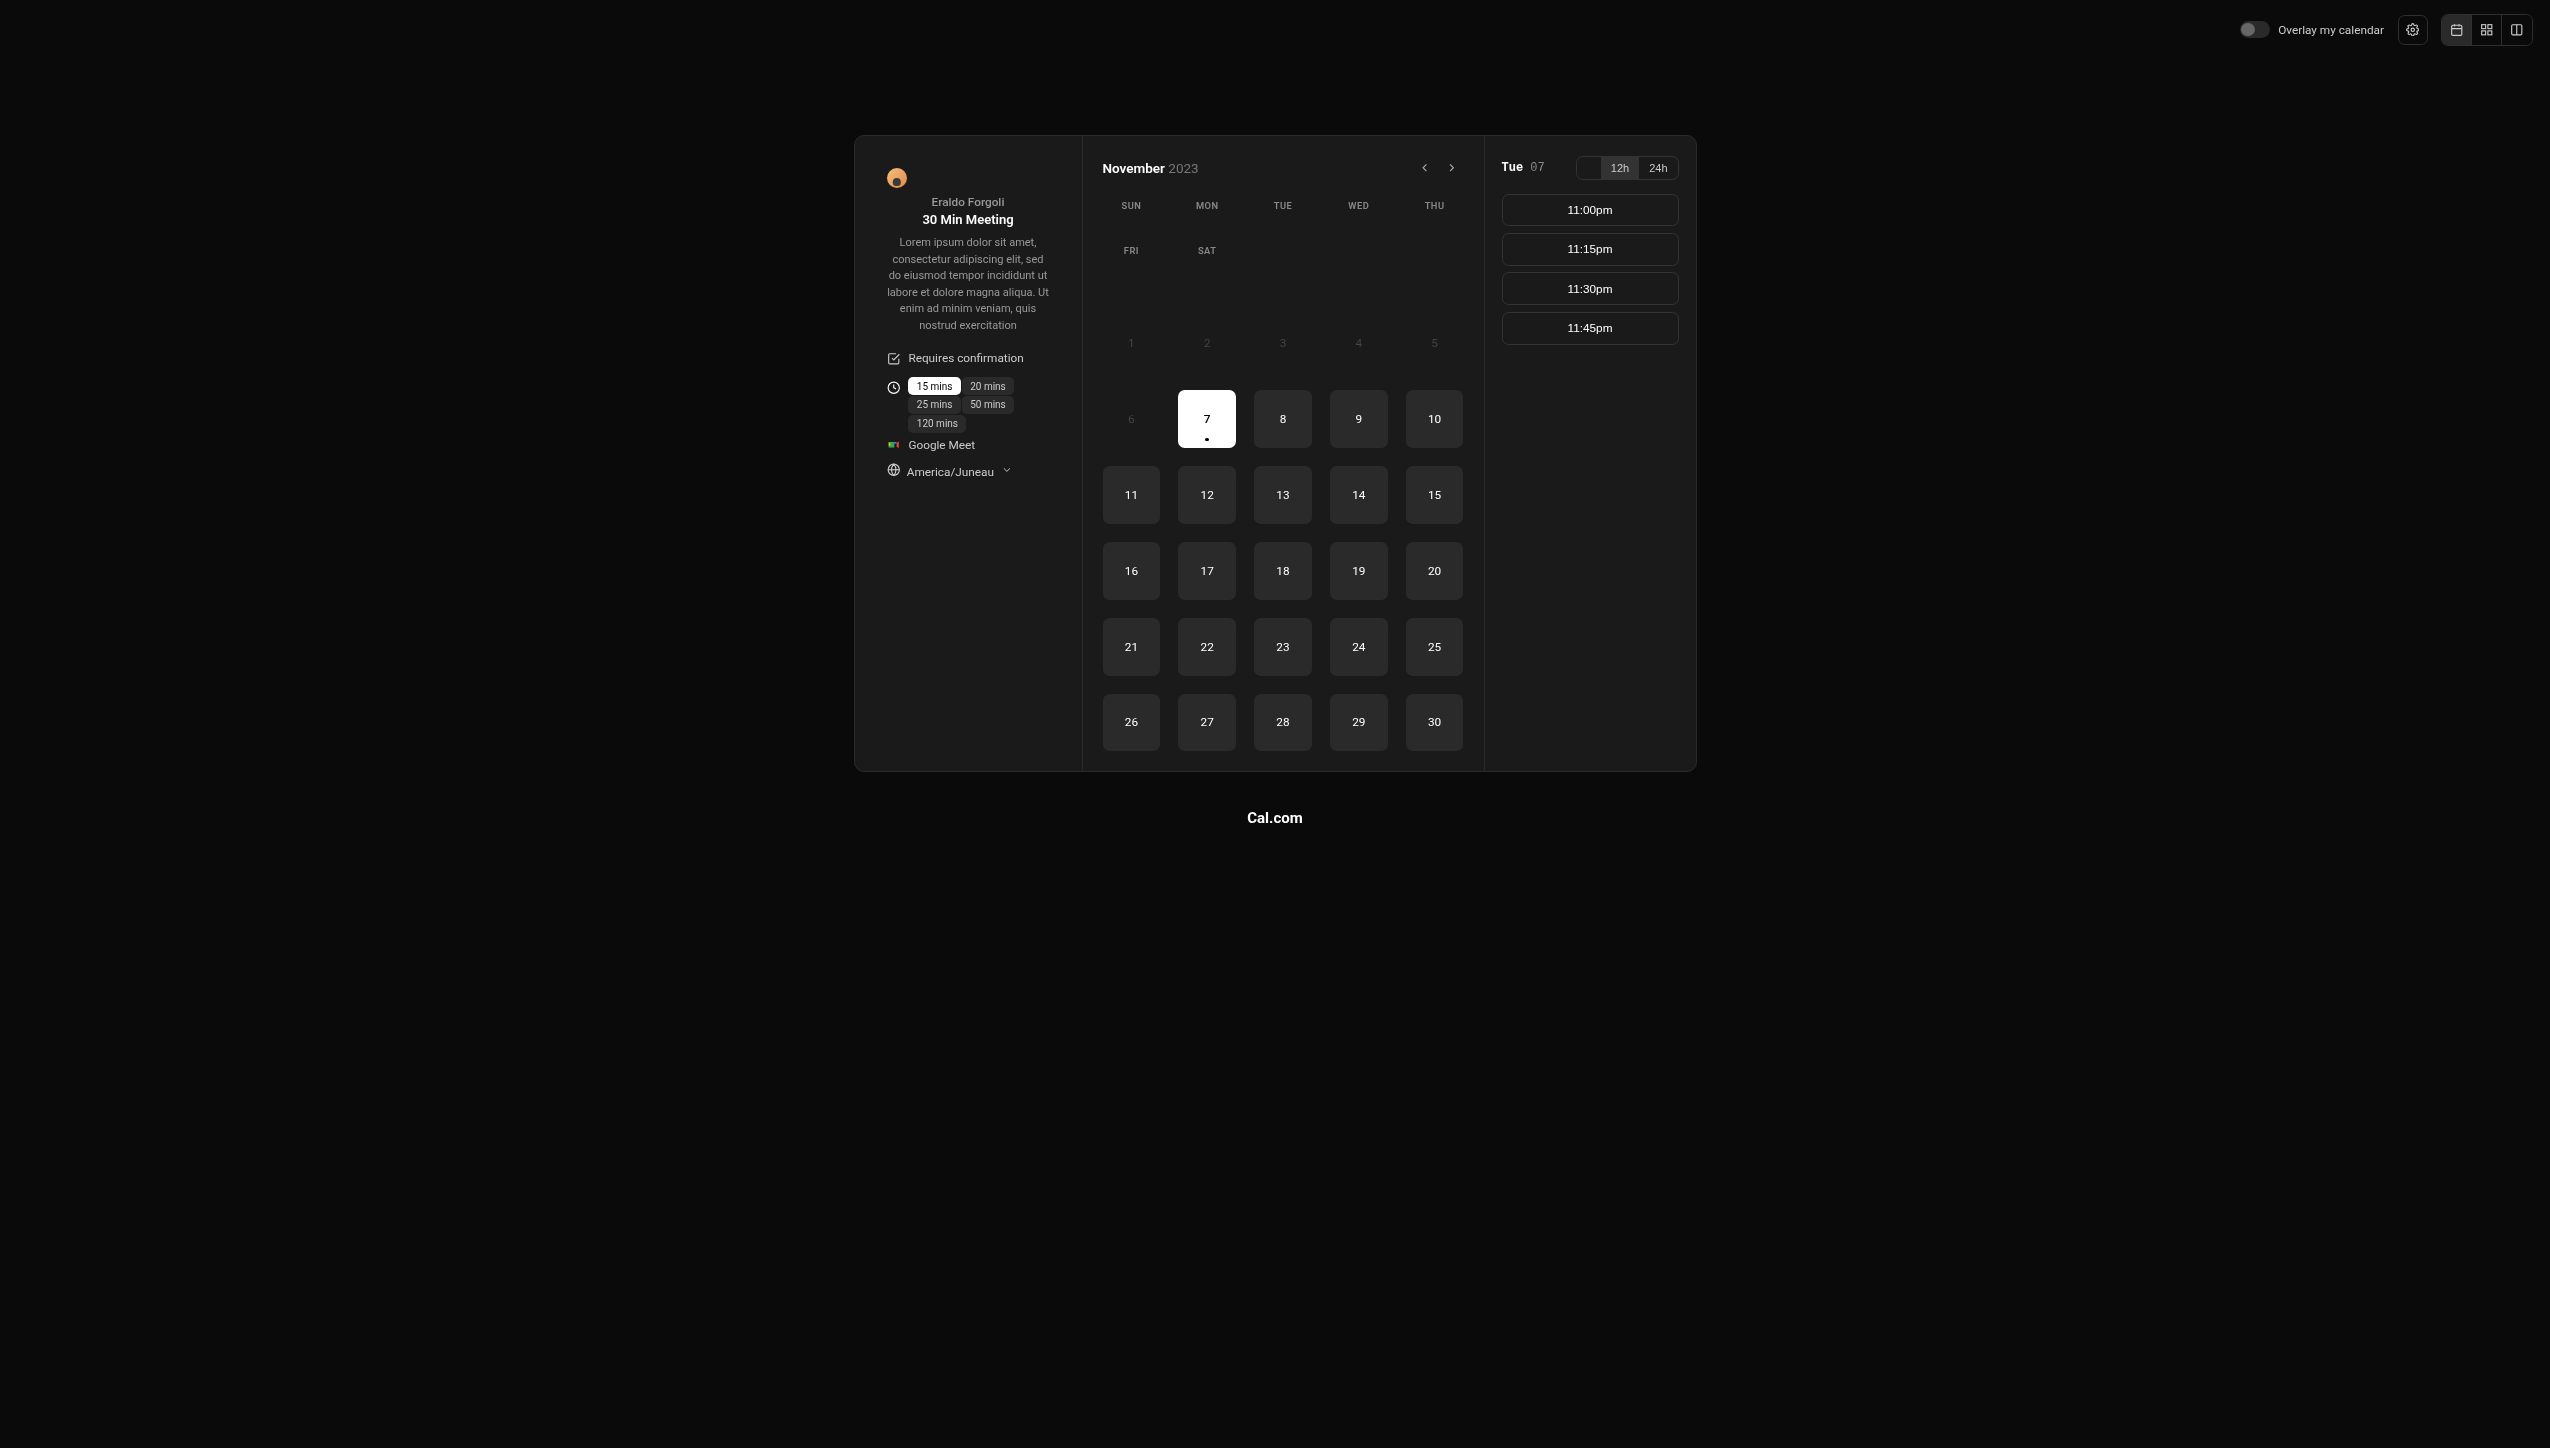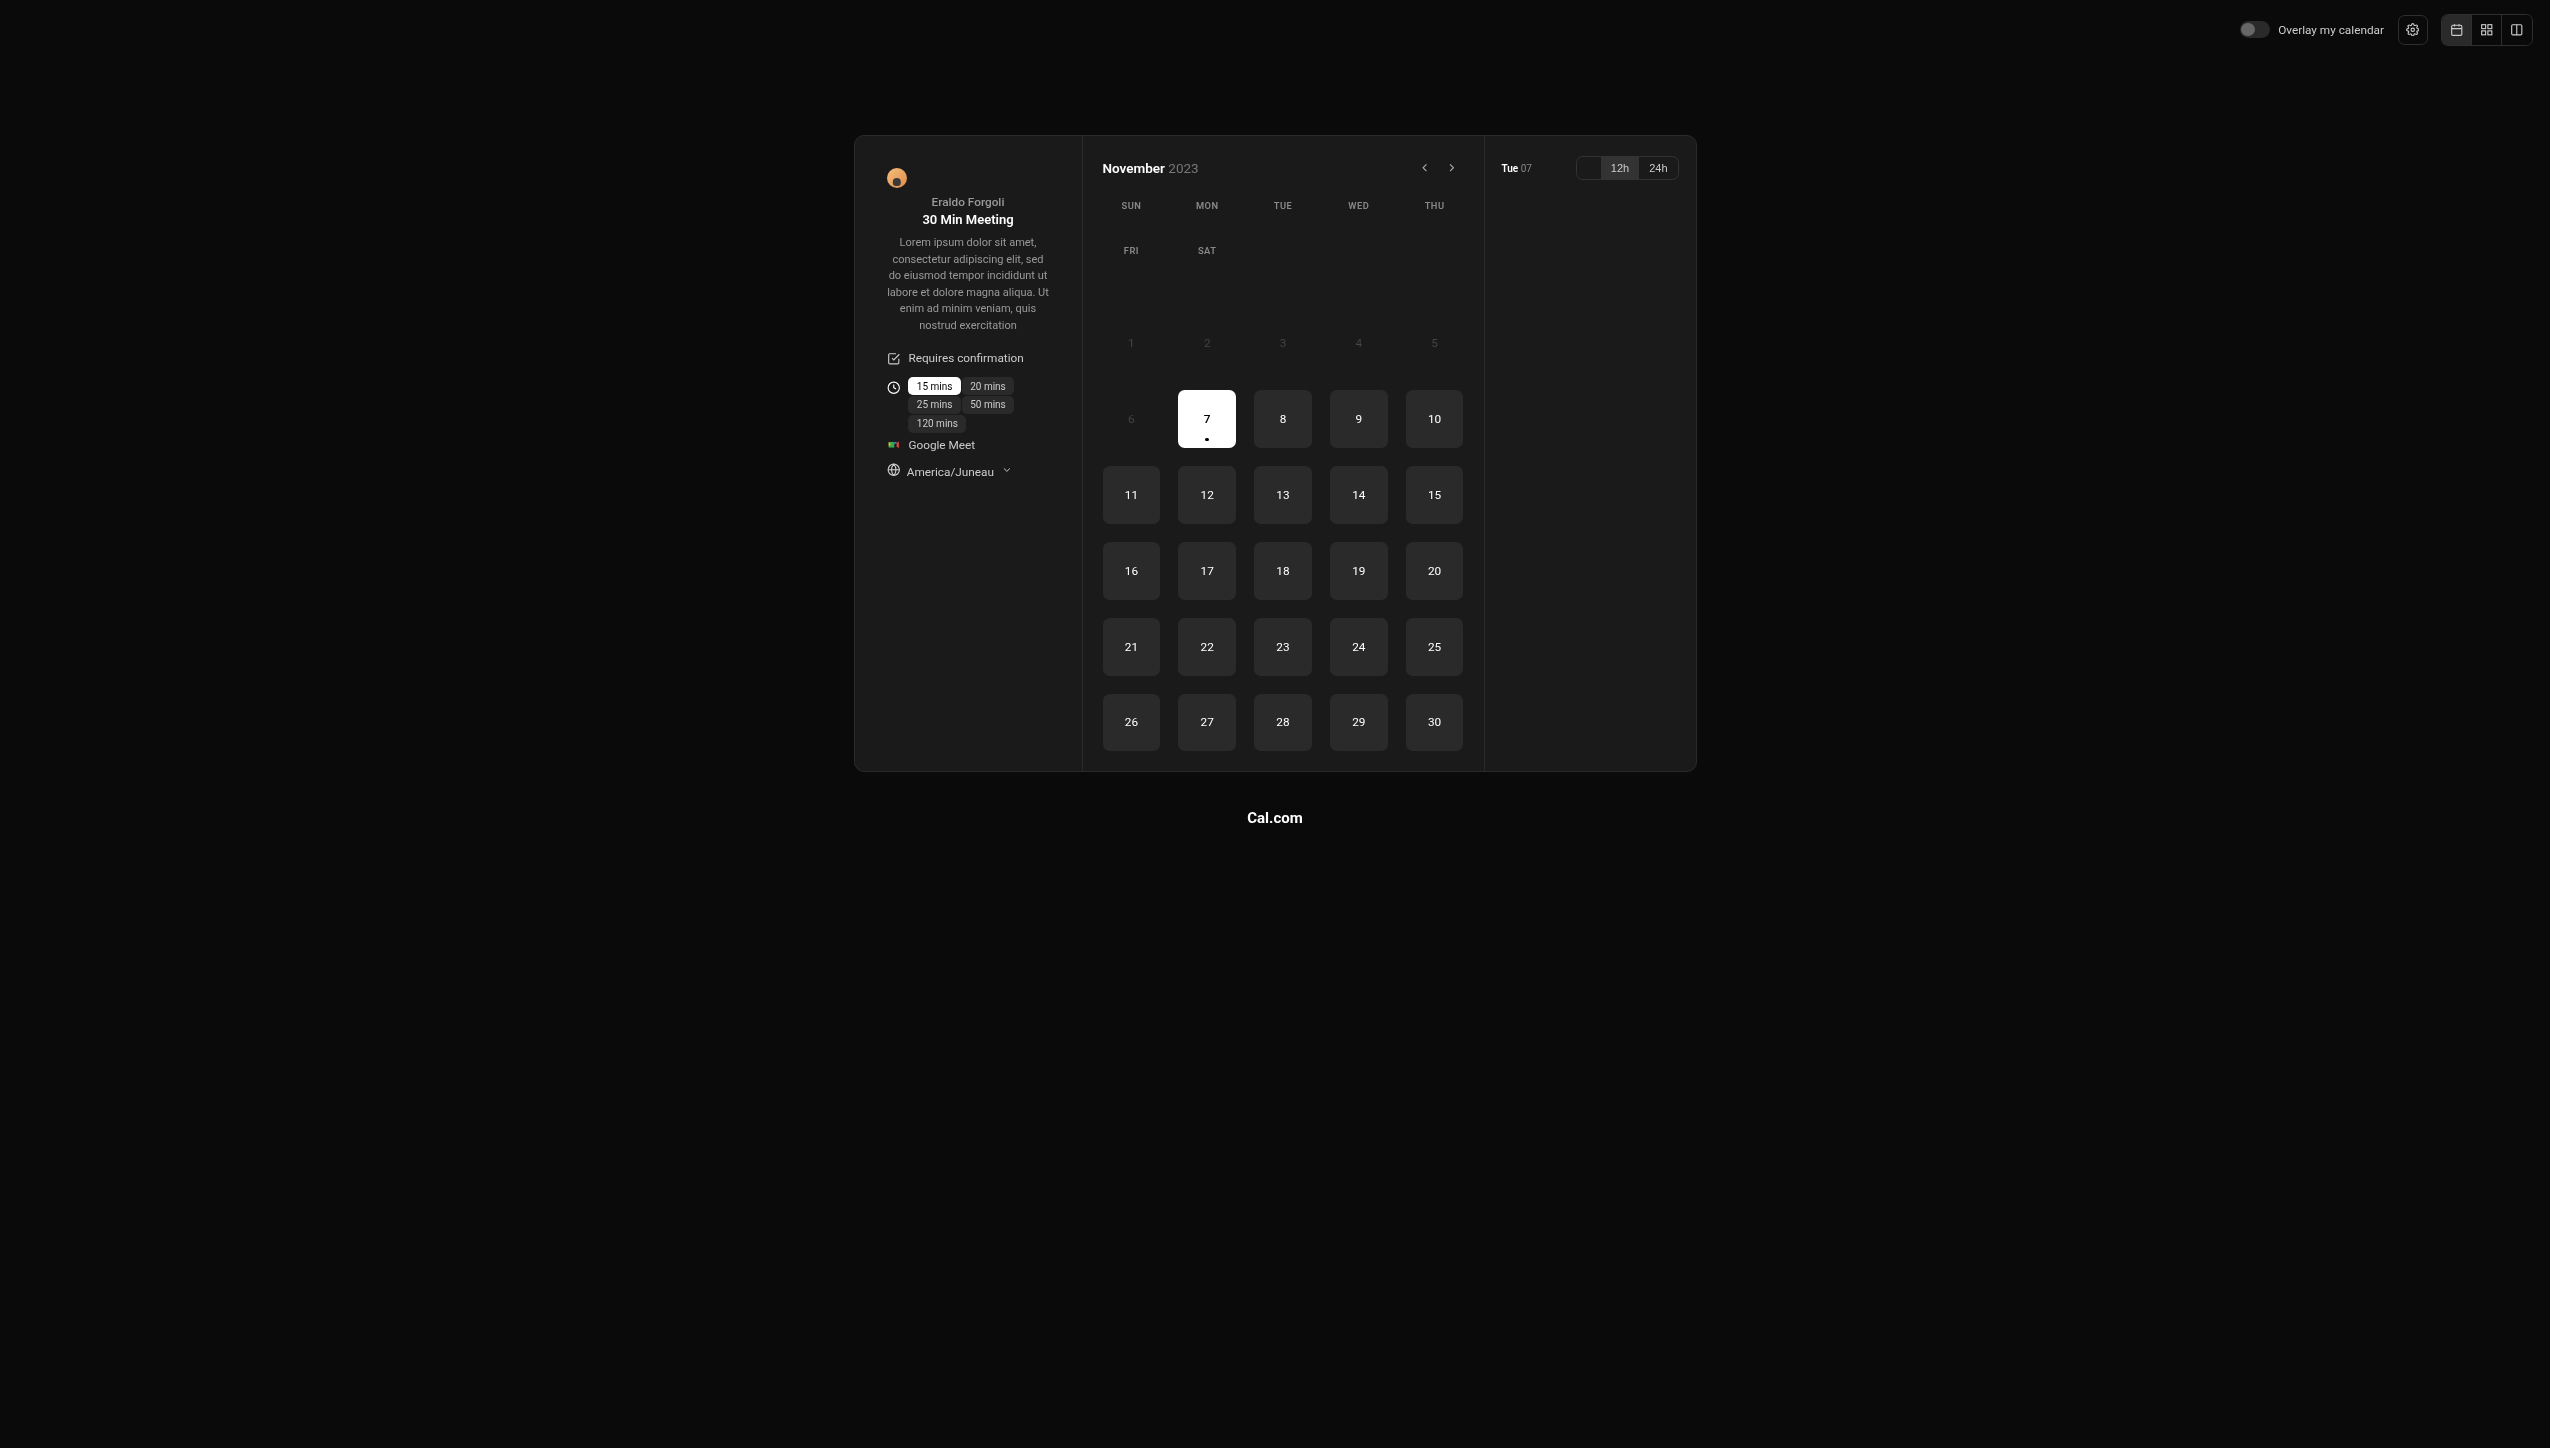--- a/index.html
+++ b/index.html
@@ -273,22 +273,23 @@
       width: 211px;
       padding: 20px 17px;
     }
     .slot-header {
       display: flex;
       align-items: center;
       justify-content: space-between;
       margin-bottom: 13.5px;
     }
     .slot-date {
-      font-size: 10px;
+      font-size: 12px;
       font-weight: 600;
+      font-family: Liberation Mono, monospace;
     }
     .slot-date .num {
       color: #888;
       font-weight: 400;
     }
     .fmt-toggle {
       display: flex;
       border: 0.8px solid #333;
       border-radius: 6.7px;
       overflow: hidden;
@@ -500,20 +501,26 @@
       <div class="slot-header">
         <div class="slot-date">
           <span>Tue</span>
           <span class="num">07</span>
         </div>
         <div class="fmt-toggle" id="fmt-toggle">
             <button class="fmt-btn active">12h</button>
             <button class="fmt-btn">24h</button>
           </div>
       </div>
+      <div class="slots" id="slots">
+          <button class="slot-btn">11:00pm</button>
+          <button class="slot-btn">11:15pm</button>
+          <button class="slot-btn">11:30pm</button>
+          <button class="slot-btn">11:45pm</button>
+        </div>
     </div>
   </div>
 </div>
 
 <div class="footer">
   <div class="brand">Cal.com</div>
 </div>
 
 
 </body></html>

